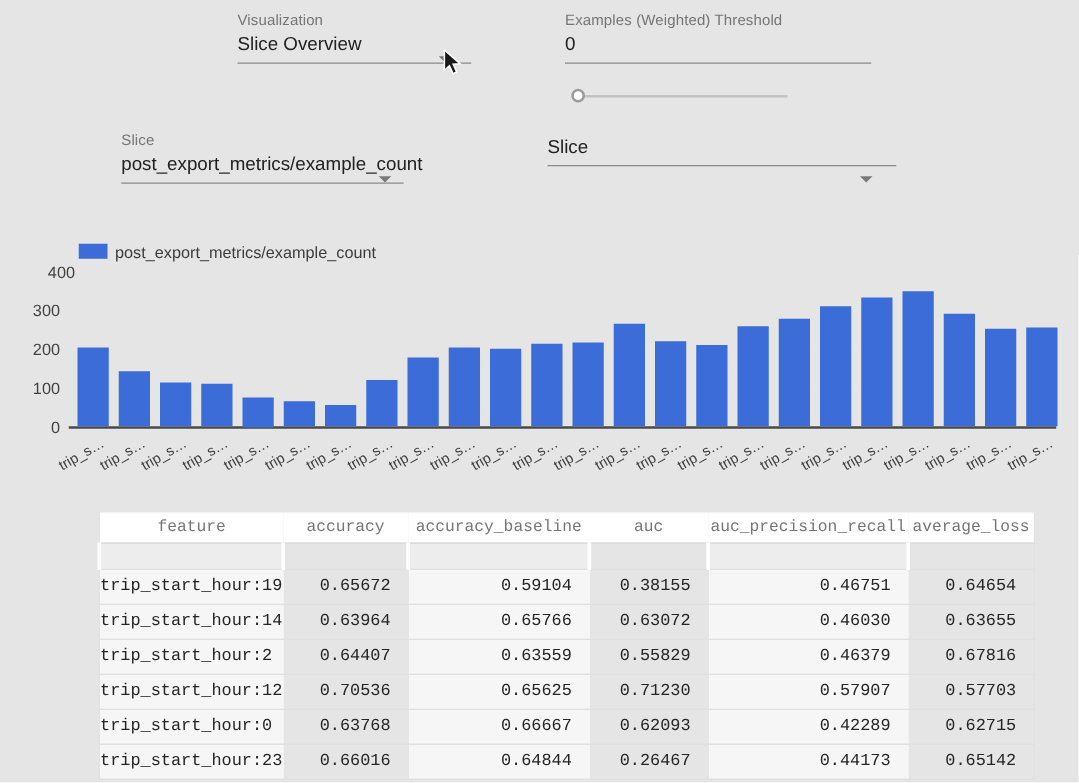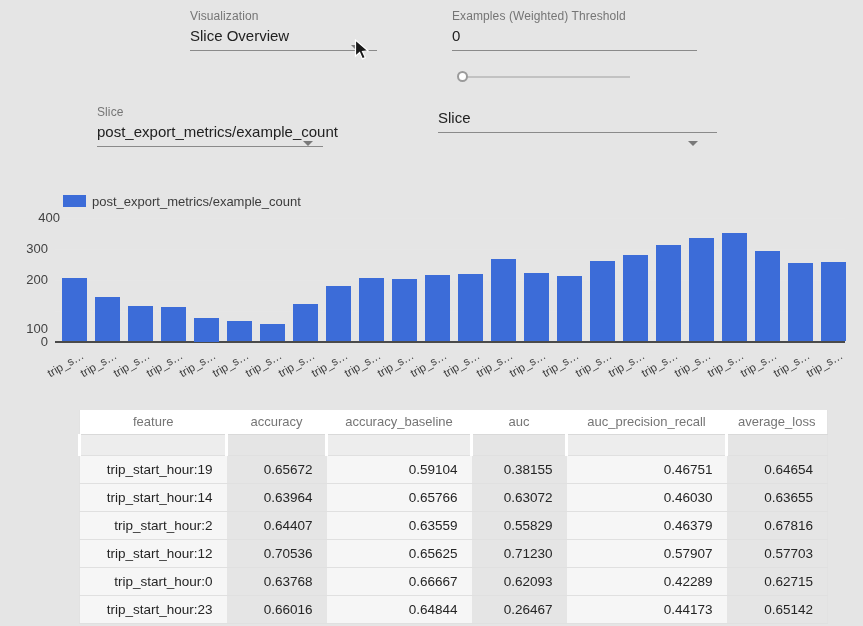--- a/index.html
+++ b/index.html
@@ -86,21 +86,21 @@
     <span class="dd-arrow" style="left:250px; top:36px;"></span>
   </div>
 
   <div class="legend-swatch" style="left: 63px; top: 195px; width: 23px; height: 12px; background: rgb(60, 108, 216);"></div>
   <div class="legend-label" style="left:92px; top:194px;">post_export_metrics/example_count</div>
 
   <div id="chart-layer" style="position:absolute; left:0; top:0; width:863px; height:626px;">
       <div class="axisline" style="left: 55px; top: 340.5px; width: 790px;"></div>
       <div class="ytick" style="left: 18px; top: 333.5px;">0</div>
       <div class="gridline" style="left: 55px; top: 310.625px; width: 790px;"></div>
-      <div class="ytick" style="left: 18px; top: 302.625px; margin-top: 18px;">100</div>
+      <div class="ytick" style="left: 18px; top: 302.625px;">100</div>
       <div class="gridline" style="left: 55px; top: 279.75px; width: 790px;"></div>
       <div class="ytick" style="left: 18px; top: 271.75px;">200</div>
       <div class="gridline" style="left: 55px; top: 248.875px; width: 790px;"></div>
       <div class="ytick" style="left: 18px; top: 240.875px;">300</div>
       <div class="gridline" style="left: 55px; top: 218px; width: 790px;"></div>
       <div class="ytick" style="left: 30px; top: 210px;">400</div>
       <div class="bar" style="left: 61.5px; top: 278.206px; width: 25px; height: 63.2938px; background: rgb(60, 108, 216);"></div>
       <div class="xlabel" style="right: 783px; top: 349px;">trip_s…</div>
       <div class="bar" style="left: 94.5px; top: 297.349px; width: 25px; height: 44.1513px; background: rgb(60, 108, 216);"></div>
       <div class="xlabel" style="right: 750px; top: 349px;">trip_s…</div>
@@ -143,21 +143,21 @@
       <div class="bar" style="left: 721.5px; top: 232.82px; width: 25px; height: 108.68px; background: rgb(60, 108, 216);"></div>
       <div class="xlabel" style="right: 123px; top: 349px;">trip_s…</div>
       <div class="bar" style="left: 754.5px; top: 251.036px; width: 25px; height: 90.4638px; background: rgb(60, 108, 216);"></div>
       <div class="xlabel" style="right: 90px; top: 349px;">trip_s…</div>
       <div class="bar" style="left: 787.5px; top: 263.386px; width: 25px; height: 78.1138px; background: rgb(60, 108, 216);"></div>
       <div class="xlabel" style="right: 57px; top: 349px;">trip_s…</div>
       <div class="bar" style="left: 820.5px; top: 261.842px; width: 25px; height: 79.6575px; background: rgb(60, 108, 216);"></div>
       <div class="xlabel" style="right: 24px; top: 349px;">trip_s…</div>
     </div>
 
-  <table class="metrics" id="metrics-table" style="left:78px; top:410px; width:748px;">
+  <table class="metrics" id="metrics-table" style="left:78px; top:410px; width:748px;font-family:Liberation Mono, monospace;">
     <colgroup>
       <col style="width:147px">
         <col style="width:100px">
         <col style="width:145px">
       <col style="width:95px">
         <col style="width:160px">
         <col style="width:101px">
     </colgroup>
     <thead>
         <tr>

